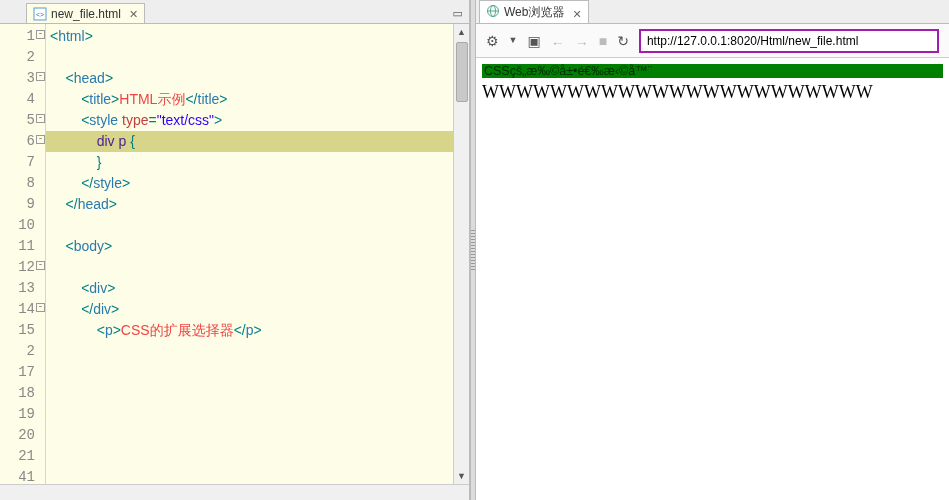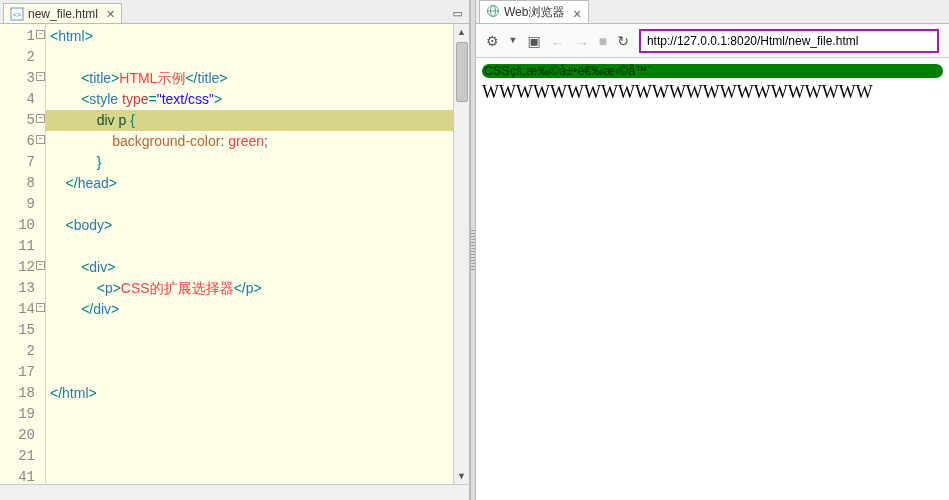--- a/index.html
+++ b/index.html
@@ -24,20 +24,21 @@
     border-right: 1px solid #bbb;
     background: #fdfde8;
   }
   .editor-tabbar {
     height: 24px;
     display: flex;
     align-items: flex-end;
     background: #eeeeee;
     border-bottom: 1px solid #bbb;
     position: relative;
+    padding-left: 23px;
   }
   .editor-tab {
     display: flex;
     align-items: center;
     gap: 4px;
     padding: 3px 6px 2px 6px;
     background: #fdfde8;
     border: 1px solid #bbb;
     border-bottom: none;
     font-size: 12px;
@@ -109,21 +110,21 @@
   }
   .hl-line {
     background: #d6d58a;
   }
   .punct { color: #008080; }
   .tag { color: #2a7ab0; }
   .attr { color: #c04040; }
   .str { color: #2a00ff; }
   .txt { color: #ef4444; }
   .prop { color: #b06a3a; }
-  .kw { color: #14532d; }
+  .kw { color: #4c1d95; }
   .scroll-v {
     position:absolute;
     right:0; top:0; bottom:0;
     width:16px;
     background:#f0f0f0;
     border-left:1px solid #ccc;
     display:flex;
     flex-direction:column;
     align-items:center;
   }
@@ -196,21 +197,20 @@
     font-size:18px;
     overflow:auto;
   }
   .greenbox {
     background: green;
     color: #002b00;
     padding:0px 2px;
     margin-bottom:4px;
     font-size:12.5px;
     font-family: "Segoe UI", sans-serif;
-    border-radius: 7px;
   }
   .scroll-h {
     height:16px;
     background:#f0f0f0;
     border-top:1px solid #ccc;
   }
 </style>
 </head>
 <body>
 
@@ -253,36 +253,36 @@
           <div class="gutter-line">17</div>
           <div class="gutter-line">18</div>
           <div class="gutter-line">19</div>
           <div class="gutter-line">20</div>
           <div class="gutter-line">21</div>
           <div class="gutter-line">41</div>
         </div>
       <div class="code-area" id="code">
           <div class="code-line"><span class="punct">&lt;</span><span class="tag">html</span><span class="punct">&gt;</span></div>
           <div class="code-line"></div>
+          <div class="code-line"><span class="txt">    </span><span class="punct">&lt;</span><span class="tag">head</span><span class="punct">&gt;</span></div>
           <div class="code-line"><span class="txt">        </span><span class="punct">&lt;</span><span class="tag">title</span><span class="punct">&gt;</span><span class="txt">HTML示例</span><span class="punct">&lt;/</span><span class="tag">title</span><span class="punct">&gt;</span></div>
           <div class="code-line"><span class="txt">        </span><span class="punct">&lt;</span><span class="tag">style</span><span class="txt"> </span><span class="attr">type</span><span class="punct">=</span><span class="str">"text/css"</span><span class="punct">&gt;</span></div>
           <div class="code-line hl-line"><span class="txt">            </span><span class="kw">div p</span><span class="txt"> </span><span class="punct">{</span></div>
-          <div class="code-line"><span class="txt">                </span><span class="prop">background-color</span><span class="punct">:</span><span class="txt"> green</span><span class="punct">;</span></div>
           <div class="code-line"><span class="txt">            </span><span class="punct">}</span></div>
+          <div class="code-line"><span class="txt">        </span><span class="punct">&lt;/</span><span class="tag">style</span><span class="punct">&gt;</span></div>
           <div class="code-line"><span class="txt">    </span><span class="punct">&lt;/</span><span class="tag">head</span><span class="punct">&gt;</span></div>
           <div class="code-line"></div>
           <div class="code-line"><span class="txt">    </span><span class="punct">&lt;</span><span class="tag">body</span><span class="punct">&gt;</span></div>
           <div class="code-line"></div>
           <div class="code-line"><span class="txt">        </span><span class="punct">&lt;</span><span class="tag">div</span><span class="punct">&gt;</span></div>
+          <div class="code-line"><span class="txt">        </span><span class="punct">&lt;/</span><span class="tag">div</span><span class="punct">&gt;</span></div>
           <div class="code-line"><span class="txt">            </span><span class="punct">&lt;</span><span class="tag">p</span><span class="punct">&gt;</span><span class="txt">CSS的扩展选择器</span><span class="punct">&lt;/</span><span class="tag">p</span><span class="punct">&gt;</span></div>
-          <div class="code-line"><span class="txt">        </span><span class="punct">&lt;/</span><span class="tag">div</span><span class="punct">&gt;</span></div>
-          <div class="code-line"></div>
-          <div class="code-line"></div>
-          <div class="code-line"></div>
-          <div class="code-line"><span class="punct">&lt;/</span><span class="tag">html</span><span class="punct">&gt;</span></div>
+          <div class="code-line"></div>
+          <div class="code-line"></div>
+          <div class="code-line"></div>
         </div>
       <div class="scroll-v">
         <div class="arrow">▲</div>
         <div class="thumb" style="height:60px;margin-top:2px"></div>
         <div style="flex:1"></div>
         <div class="arrow">▼</div>
       </div>
     </div>
     <div class="scroll-h"></div>
   </div>

